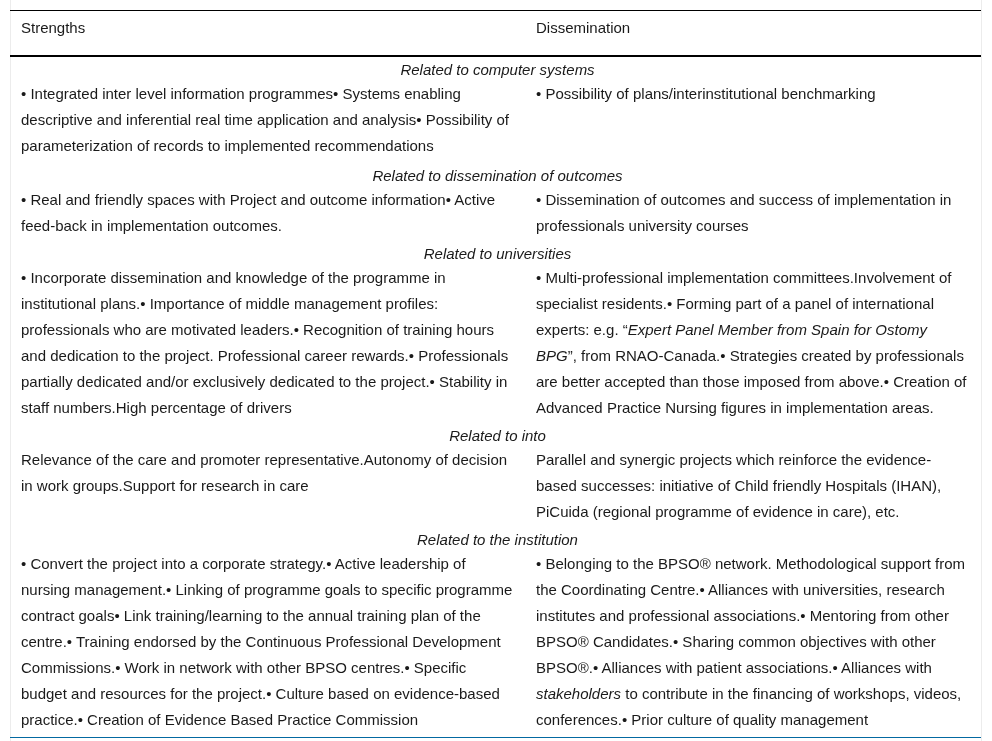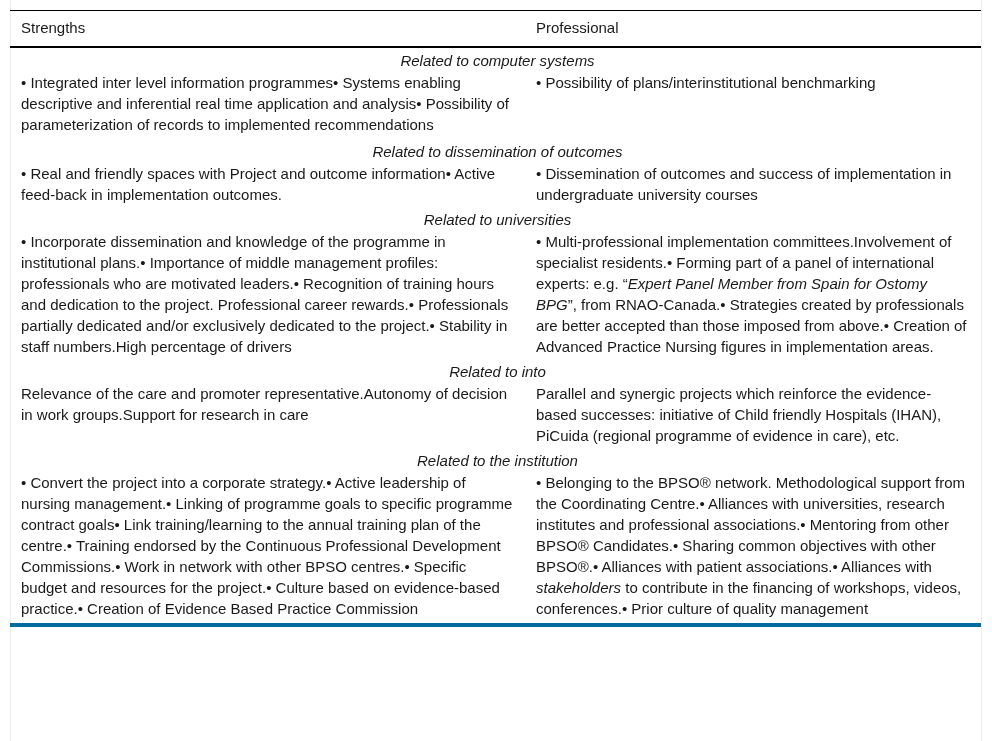--- a/index.html
+++ b/index.html
@@ -1,58 +1,58 @@
 <!DOCTYPE html>
 <html><head>
 <meta charset="utf-8">
 <style>
   html, body { margin: 0; padding: 0; background: #ffffff; }
   body { width: 992px; height: 741px; overflow: hidden; position: relative;
          font-family: "Liberation Sans", sans-serif; font-size: 15px; color: #1a1a1a; }
   .frame { position: absolute; left: 10px; top: 10px; width: 971px; }
   .vline { position: absolute; top: 0; width: 1px; height: 741px; background: #ececec; }
   table { border-collapse: collapse; width: 971px; table-layout: fixed; }
-  thead tr th { text-align: left; font-weight: normal; padding: 7px 11px 8px 11px;
+  thead tr th { text-align: left; font-weight: normal; padding: 7px 11px 17px 11px;
                 border-top: 1px solid #000; border-bottom: 2px solid #000; line-height: 20px; }
   th.c1 { width: 493px; }
   th.c2 { padding-left: 11px; }
-  td { vertical-align: top; line-height: 21px; padding: 0 11px 2px 11px; }
+  td { vertical-align: top; line-height: 26px; padding: 0 11px 2px 11px; }
   td.sec { text-align: center; font-style: italic; padding: 2px 0 0 4px; line-height: 22px; }
-  tbody tr.last td { border-bottom: 4px solid #0369a1; padding-bottom: 4px; }
+  tbody tr.last td { border-bottom: 1px solid #0369a1; padding-bottom: 4px; }
   i { font-style: italic; }
 </style>
 </head>
 <body>
 
 <div class="vline" style="left:10px;"></div>
 <div class="vline" style="left:981px;"></div>
 
 <div class="frame">
 <table>
   <thead>
     <tr>
       <th class="c1">Strengths</th>
-      <th class="c2">Professional</th>
+      <th class="c2">Dissemination</th>
     </tr>
   </thead>
   <tbody>
     <tr>
       <td colspan="2" class="sec">Related to computer systems</td>
     </tr>
     <tr>
       <td style="padding-bottom:4px;">• Integrated inter level information programmes• Systems enabling descriptive and inferential real time application and analysis• Possibility of parameterization of records to implemented recommendations</td>
       <td>• Possibility of plans/interinstitutional benchmarking</td>
     </tr>
 
     <tr>
       <td colspan="2" class="sec">Related to dissemination of outcomes</td>
     </tr>
     <tr>
       <td>• Real and friendly spaces with Project and outcome information• Active feed-back in implementation outcomes.</td>
-      <td>• Dissemination of outcomes and success of implementation in undergraduate university courses</td>
+      <td>• Dissemination of outcomes and success of implementation in professionals university courses</td>
     </tr>
 
     <tr>
       <td colspan="2" class="sec">Related to universities</td>
     </tr>
     <tr>
       <td>• Incorporate dissemination and knowledge of the programme in institutional plans.• Importance of middle management profiles: professionals who are motivated leaders.• Recognition of training hours and dedication to the project. Professional career rewards.• Professionals partially dedicated and/or exclusively dedicated to the project.• Stability in staff numbers.High percentage of drivers</td>
       <td><span>• Multi-professional implementation committees.Involvement of specialist residents.• Forming part of a panel of international experts: e.g. “</span><i>Expert Panel Member from Spain for Ostomy BPG</i><span>”, from RNAO-Canada.• Strategies created by professionals are better accepted than those imposed from above.• Creation of Advanced Practice Nursing figures in implementation areas.</span></td>
     </tr>
 

